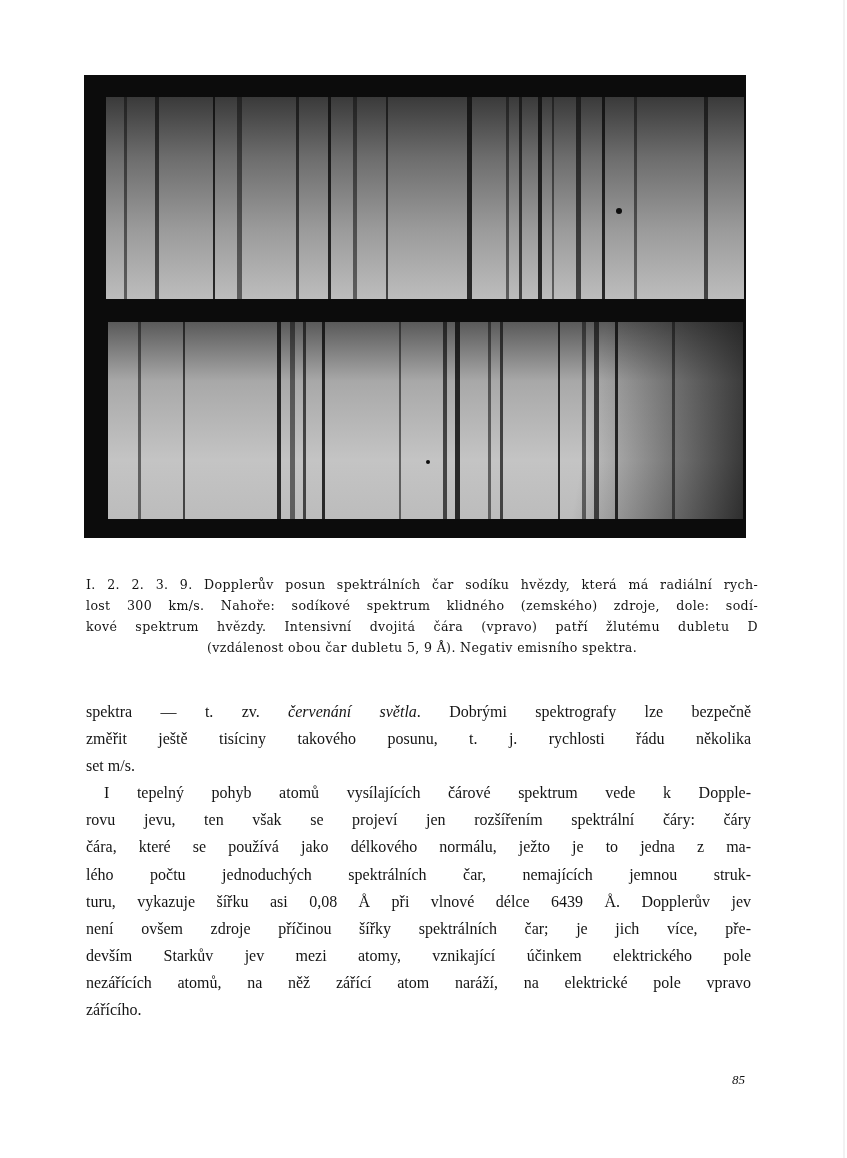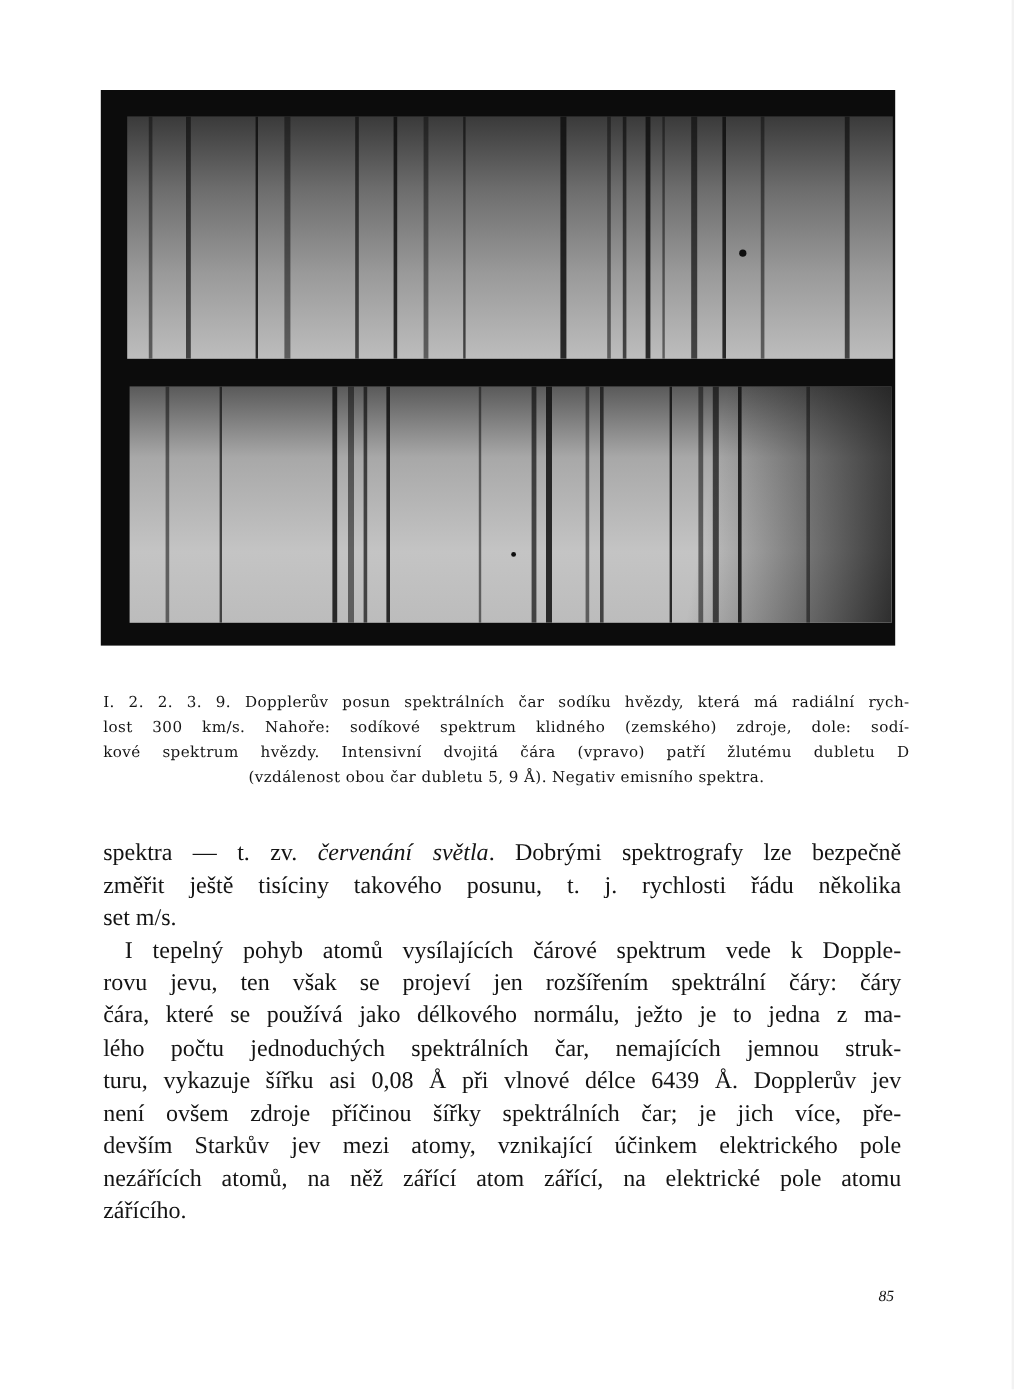--- a/index.html
+++ b/index.html
@@ -27,21 +27,21 @@
   .speck { position: absolute; background: #0e0e0e; border-radius: 50%; }
   .caption {
     position: absolute; left: 86px; top: 574px; width: 672px;
     font-size: 12.6px; line-height: 21px; letter-spacing: 0.35px; text-align: justify;
     font-family: "DejaVu Serif", serif;
   }
   .caption .cline { display: block; white-space: nowrap; text-align-last: justify; }
   .caption .cline.last { text-align: center; text-align-last: center; }
   .body-text {
     position: absolute; left: 86px; top: 698px; width: 665px;
-    font-family: "Liberation Serif", serif; font-size: 20px; line-height: 27.1px;
+    font-family: "Liberation Serif", serif; font-size: 16px; line-height: 27.1px;
   }
   .tline { display: block; white-space: nowrap; text-align: justify; text-align-last: justify; }
   .tline.last { text-align-last: left; }
   .tline.indent { padding-left: 18px; }
   .ital { font-style: italic; }
   .page-number {
     position: absolute; left: 732px; top: 1072px; font-family: "Liberation Serif", serif;
     font-style: italic; font-size: 13px;
   }
 </style>
@@ -103,17 +103,17 @@
   <span class="tline"><span>spektra — t. zv. </span><span class="ital">červenání světla</span><span>. Dobrými spektrografy lze bezpečně</span></span>
   <span class="tline">změřit ještě tisíciny takového posunu, t. j. rychlosti řádu několika</span>
   <span class="tline last">set m/s.</span>
   <span class="tline indent">I tepelný pohyb atomů vysílajících čárové spektrum vede k Dopple-</span>
   <span class="tline">rovu jevu, ten však se projeví jen rozšířením spektrální čáry: čáry</span>
   <span class="tline">čára, které se používá jako délkového normálu, ježto je to jedna z ma-</span>
   <span class="tline">lého počtu jednoduchých spektrálních čar, nemajících jemnou struk-</span>
   <span class="tline">turu, vykazuje šířku asi 0,08 Å při vlnové délce 6439 Å. Dopplerův jev</span>
   <span class="tline">není ovšem zdroje příčinou šířky spektrálních čar; je jich více, pře-</span>
   <span class="tline">devším Starkův jev mezi atomy, vznikající účinkem elektrického pole</span>
-  <span class="tline">nezářících atomů, na něž zářící atom zářící, na elektrické pole atomu</span>
+  <span class="tline">nezářících atomů, na něž zářící atom naráží, na elektrické pole vpravo</span>
   <span class="tline last">zářícího.</span>
 </div>
 
 <div class="page-number">85</div>
 
 </body></html>

